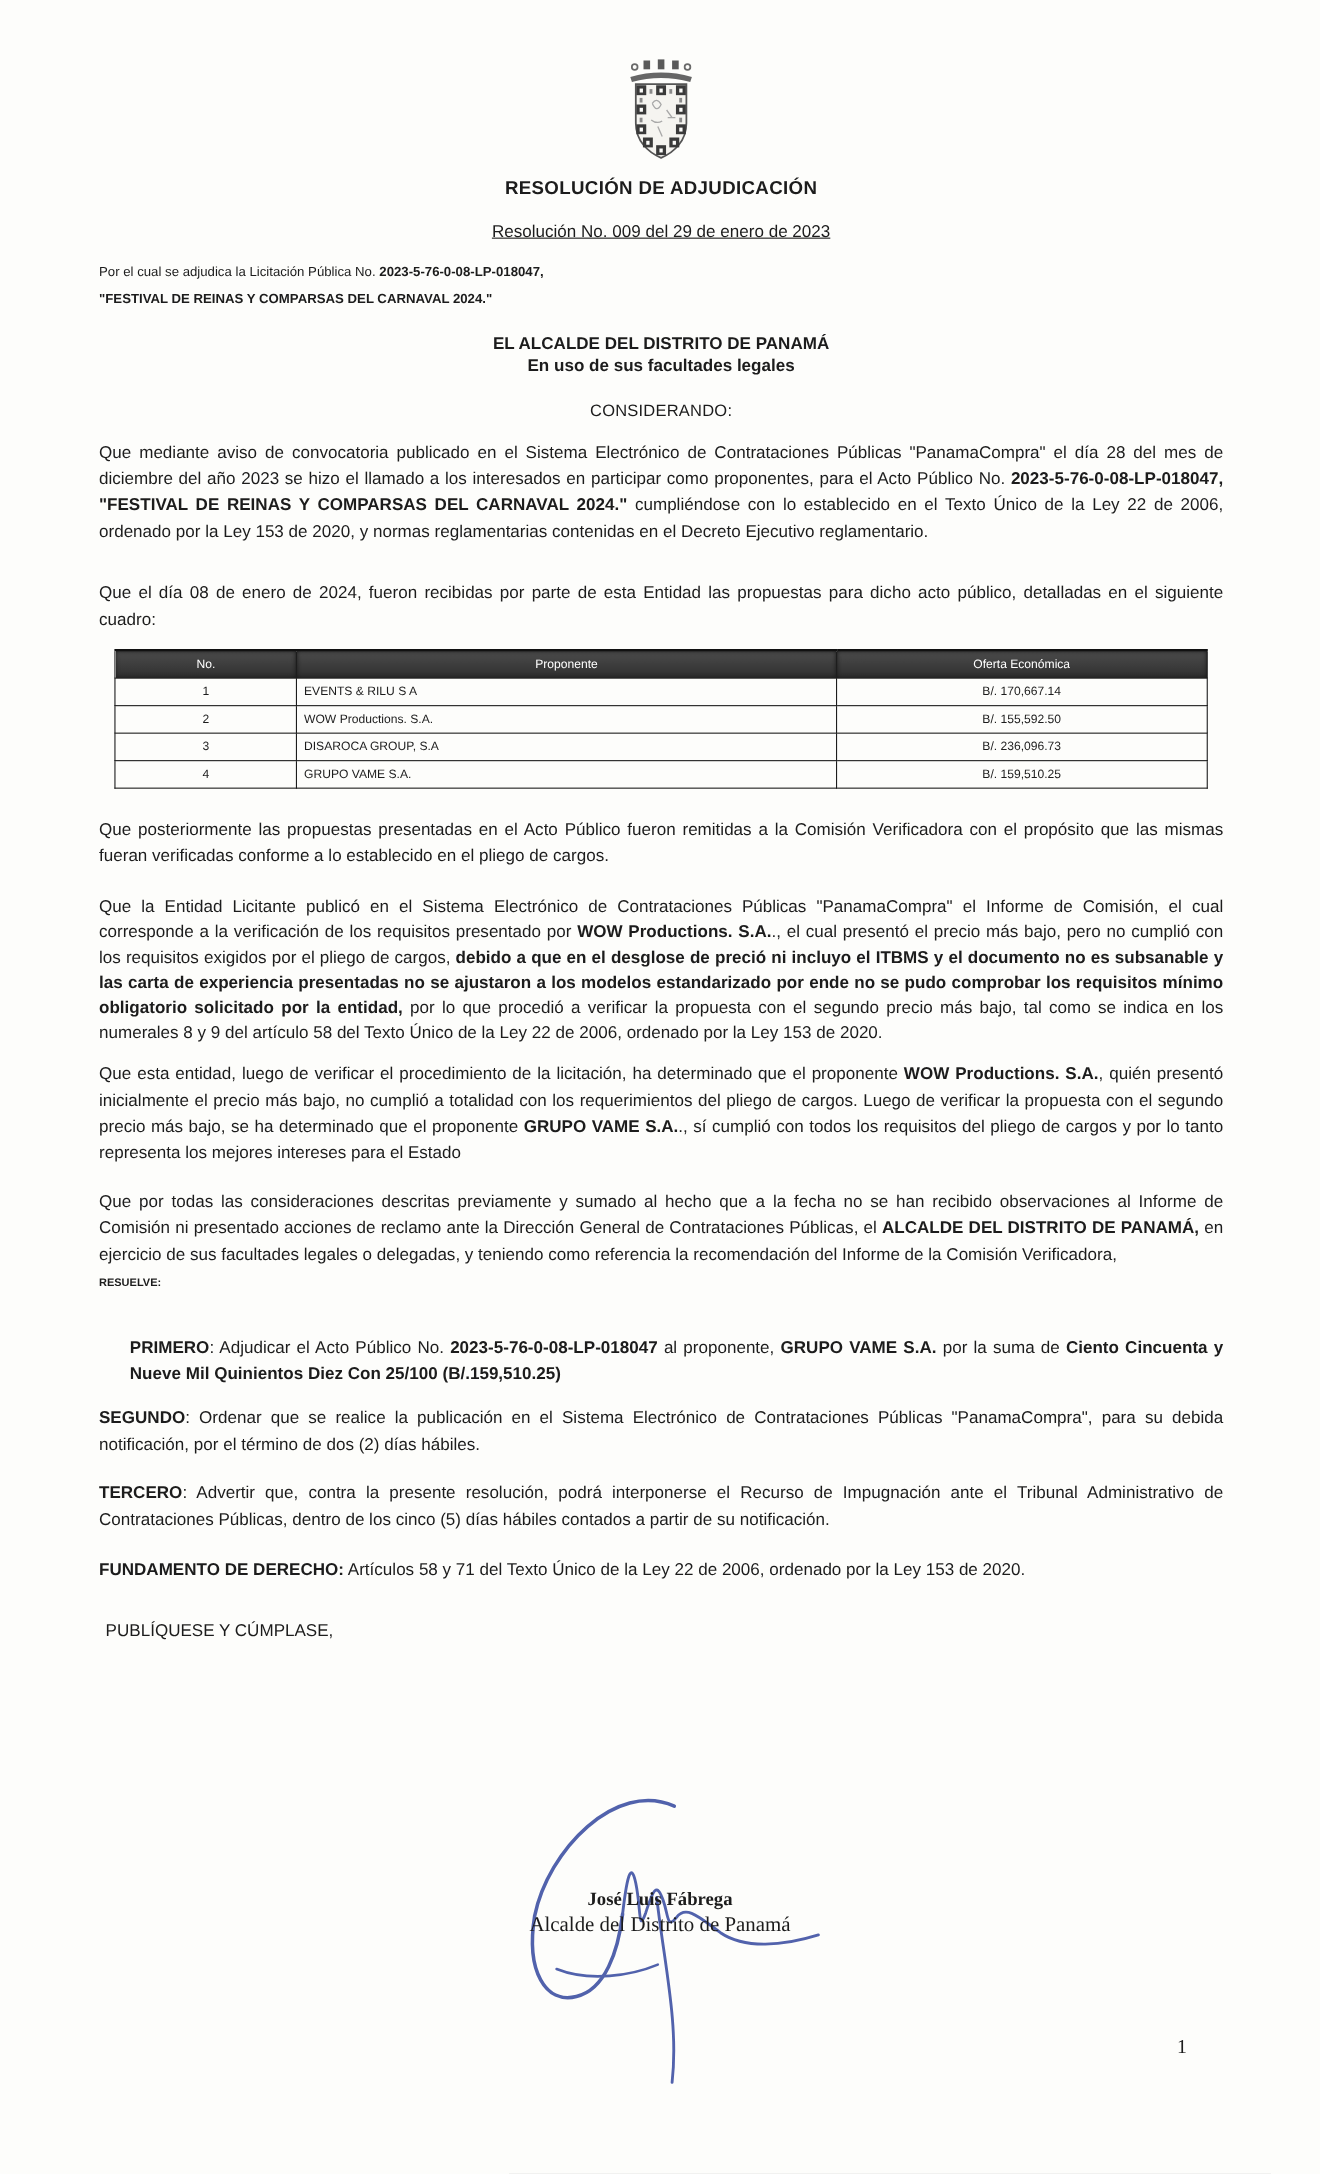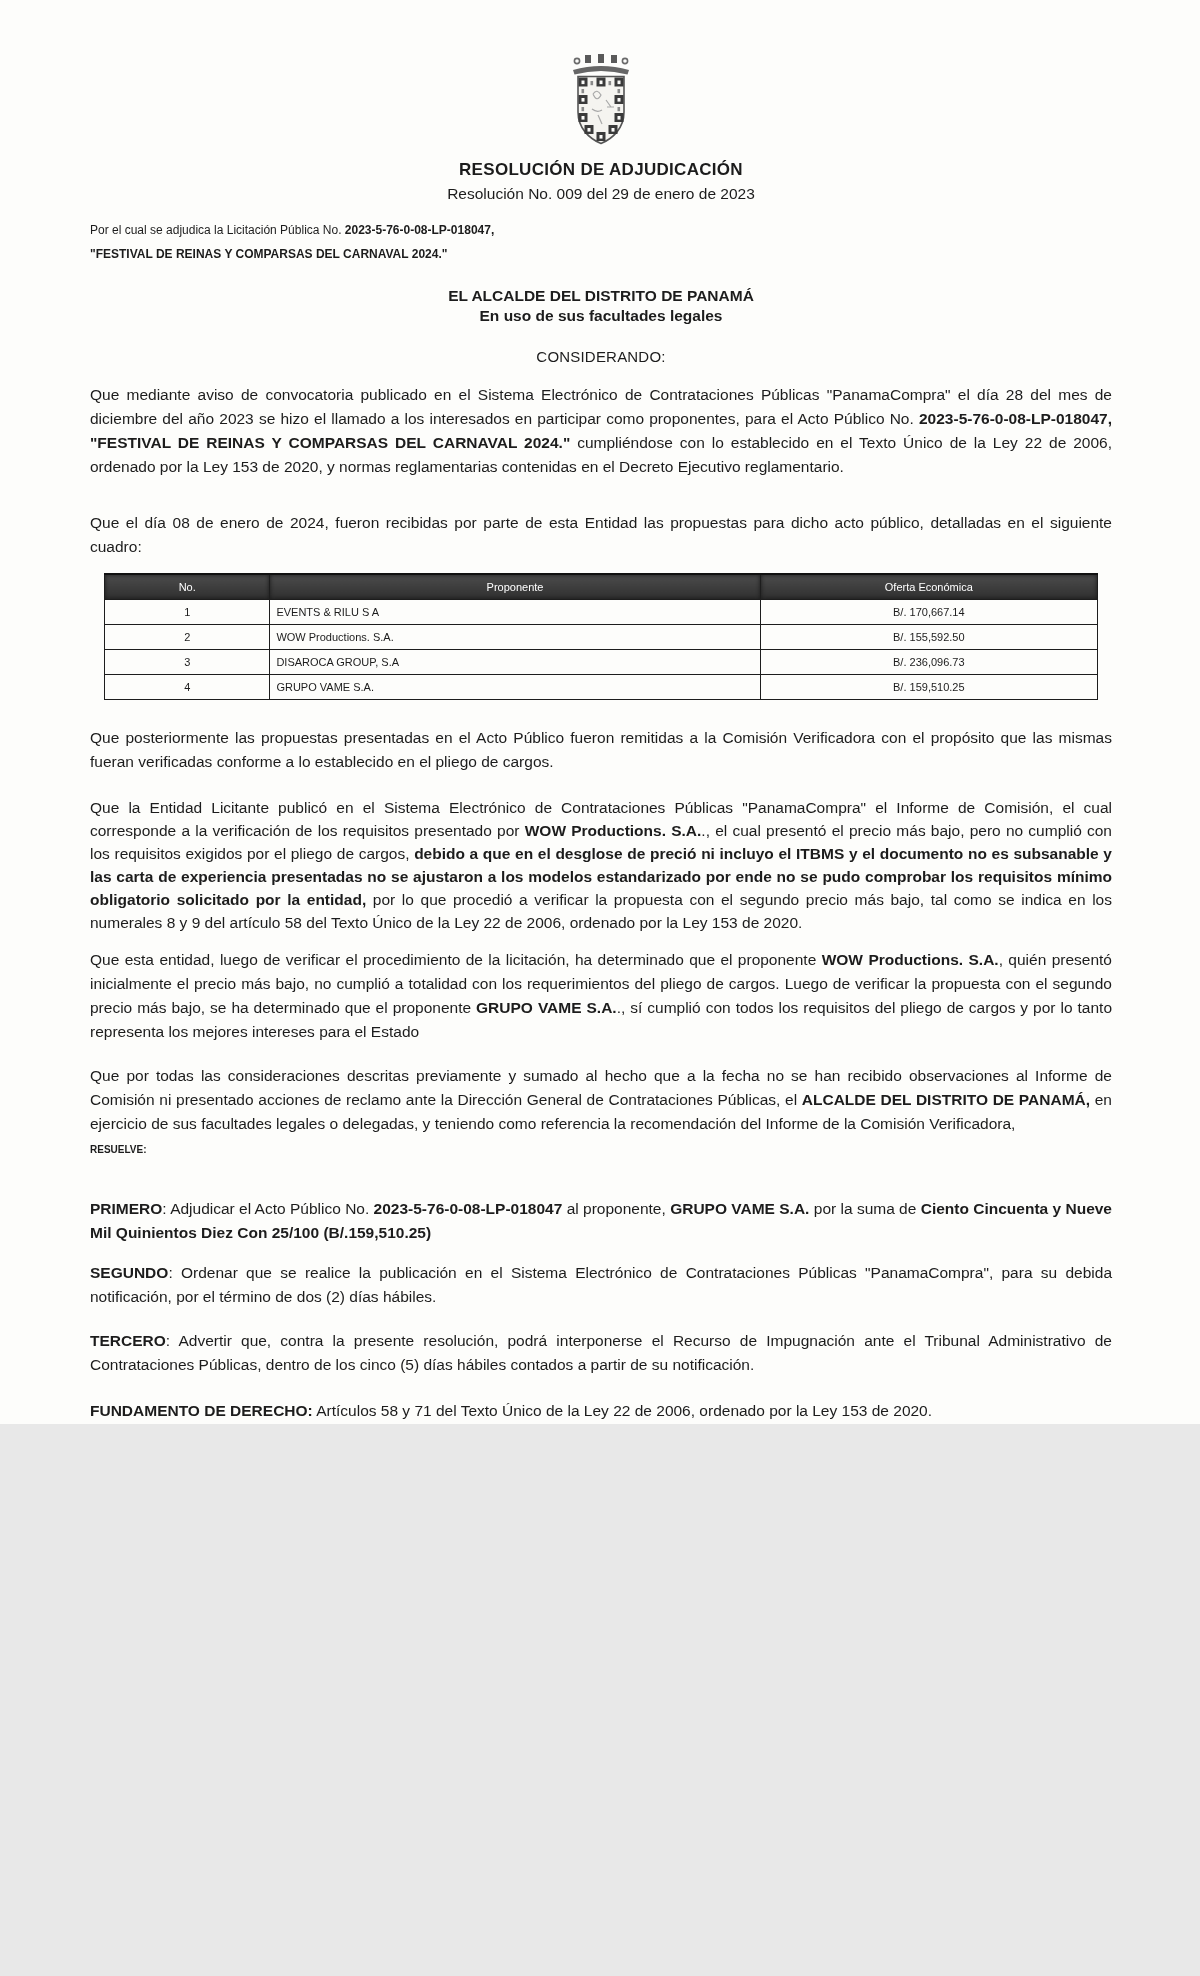--- a/index.html
+++ b/index.html
@@ -1,24 +1,24 @@
 <!DOCTYPE html>
 <html lang="es"><head>
 <meta charset="utf-8">
 <style>
   html,body{margin:0;padding:0;background:#e8e8e8;}
   .page{
-    position:relative;width:1200px;height:1424px;margin:0 auto;
+    position:relative;width:1200px;height:1976px;margin:0 auto;
     background:#fdfdfb;overflow:hidden;color:#1c1c1c;
     font-family:"Liberation Sans","DejaVu Sans",sans-serif;
   }
   .content{position:absolute;left:90px;top:0;width:1022px;}
   .emblem-wrap{margin-top:52px;text-align:center;}
   .doc-title{margin-top:8px;text-align:center;font-size:17px;font-weight:bold;letter-spacing:.3px;}
-  .doc-subtitle{margin-top:5px;text-align:center;font-size:15.5px;}
+  .doc-subtitle{margin-top:21px;text-align:center;font-size:15.5px;text-decoration:underline;}
   .intro{margin-top:15px;text-align:left;font-size:12px;line-height:24px;}
   .authority{margin-top:19px;text-align:center;font-size:15.5px;font-weight:bold;line-height:22px;}
   .authority-sub{text-align:center;font-size:15.5px;font-weight:bold;}
   .considerando{margin-top:23px;text-align:center;font-size:15px;font-weight:normal;letter-spacing:.2px;}
   .para{font-size:15.5px;line-height:24px;text-align:justify;margin:24px 0 0 0;}
   .para.tight{line-height:23px;}
   .centered-heading{margin-top:8px;text-align:left;font-size:10px;font-weight:bold;}
   table.proposals{
     border-collapse:collapse;margin:14px 0 0 14px;width:994px;
     font-size:11px;table-layout:fixed;
@@ -28,21 +28,21 @@
   }
   table.proposals th{
     background:linear-gradient(#4c4c4c,#2f2f2f);color:#fff;font-weight:500;
     border-top:2px solid #111;box-shadow:inset 0 0 4px #1b1b1b;
   }
   .col-no{width:16%;text-align:center;}
   .col-prop{width:50%;}
   td.col-prop{text-align:left;padding-left:16px;}
   .col-oferta{width:34%;text-align:center;}
   .clause{font-size:15.5px;line-height:24px;text-align:justify;}
-  .clause.primero{margin-top:42px;}
+  .clause.primero{margin-top:42px;margin-left:28px;}
   .clause.segundo{}
   .clause.tercero{margin-top:20px;}
   .clause.fundamento{margin-top:22px;}
   .publiquese{margin-top:34px;font-size:15.5px;text-align:left;padding-left:6px;}
   .sig-svg{position:absolute;left:448px;top:1628px;}
   .signer{position:absolute;left:0;top:1716px;width:1200px;text-align:center;
     font-family:"Liberation Serif","DejaVu Serif",serif;}
   .signer-name{font-size:17px;font-weight:bold;line-height:22px;}
   .signer-title{font-size:19px;line-height:24px;}
   .page-number{position:absolute;left:1070px;top:1850px;font-size:18px;

